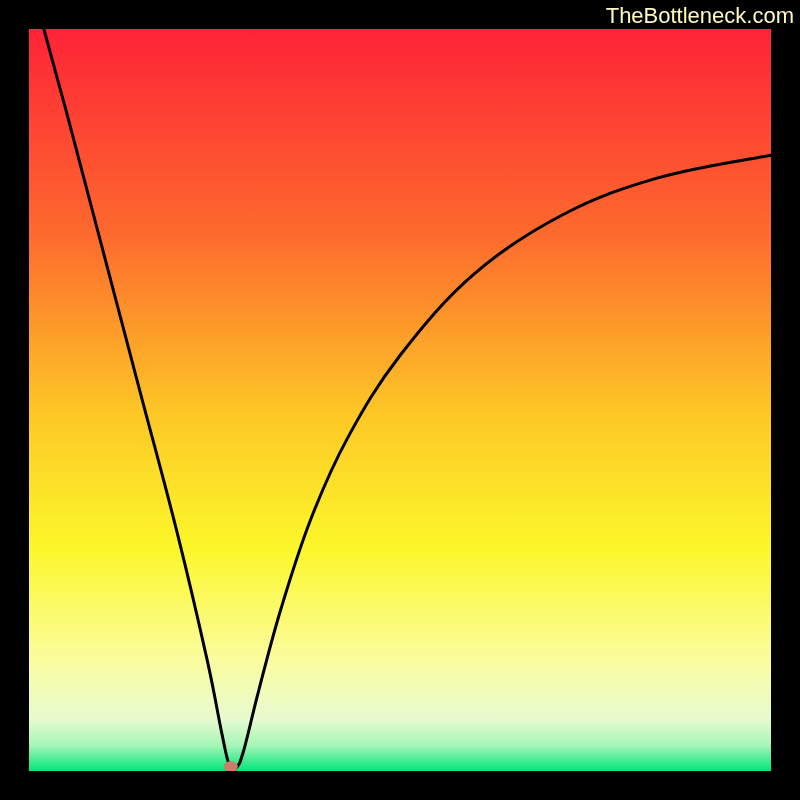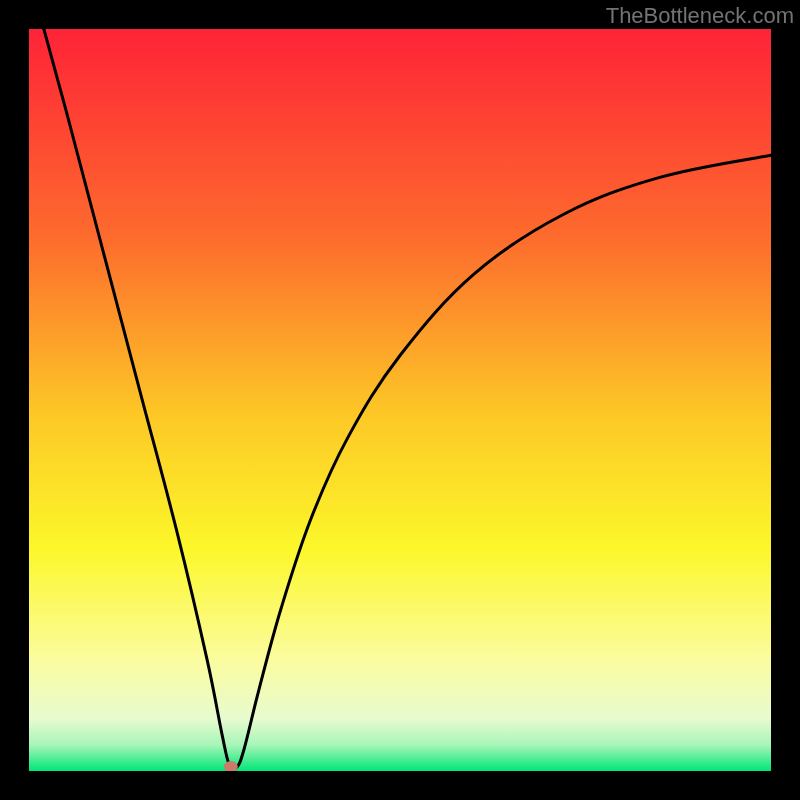--- a/index.html
+++ b/index.html
@@ -25,21 +25,21 @@
     top: 0;
     width: 742px;
     height: 742px;
   }
   .watermark {
     position: absolute;
     top: 3px;
     right: 6px;
     font-size: 22px;
     font-weight: 500;
-    color: #737373;
+    color: #fef9c3;
     letter-spacing: 0px;
     user-select: none;
   }
 </style>
 </head>
 <body>
 
 <div class="frame">
   <svg class="plot" viewBox="0 0 742 742">
     <defs>

